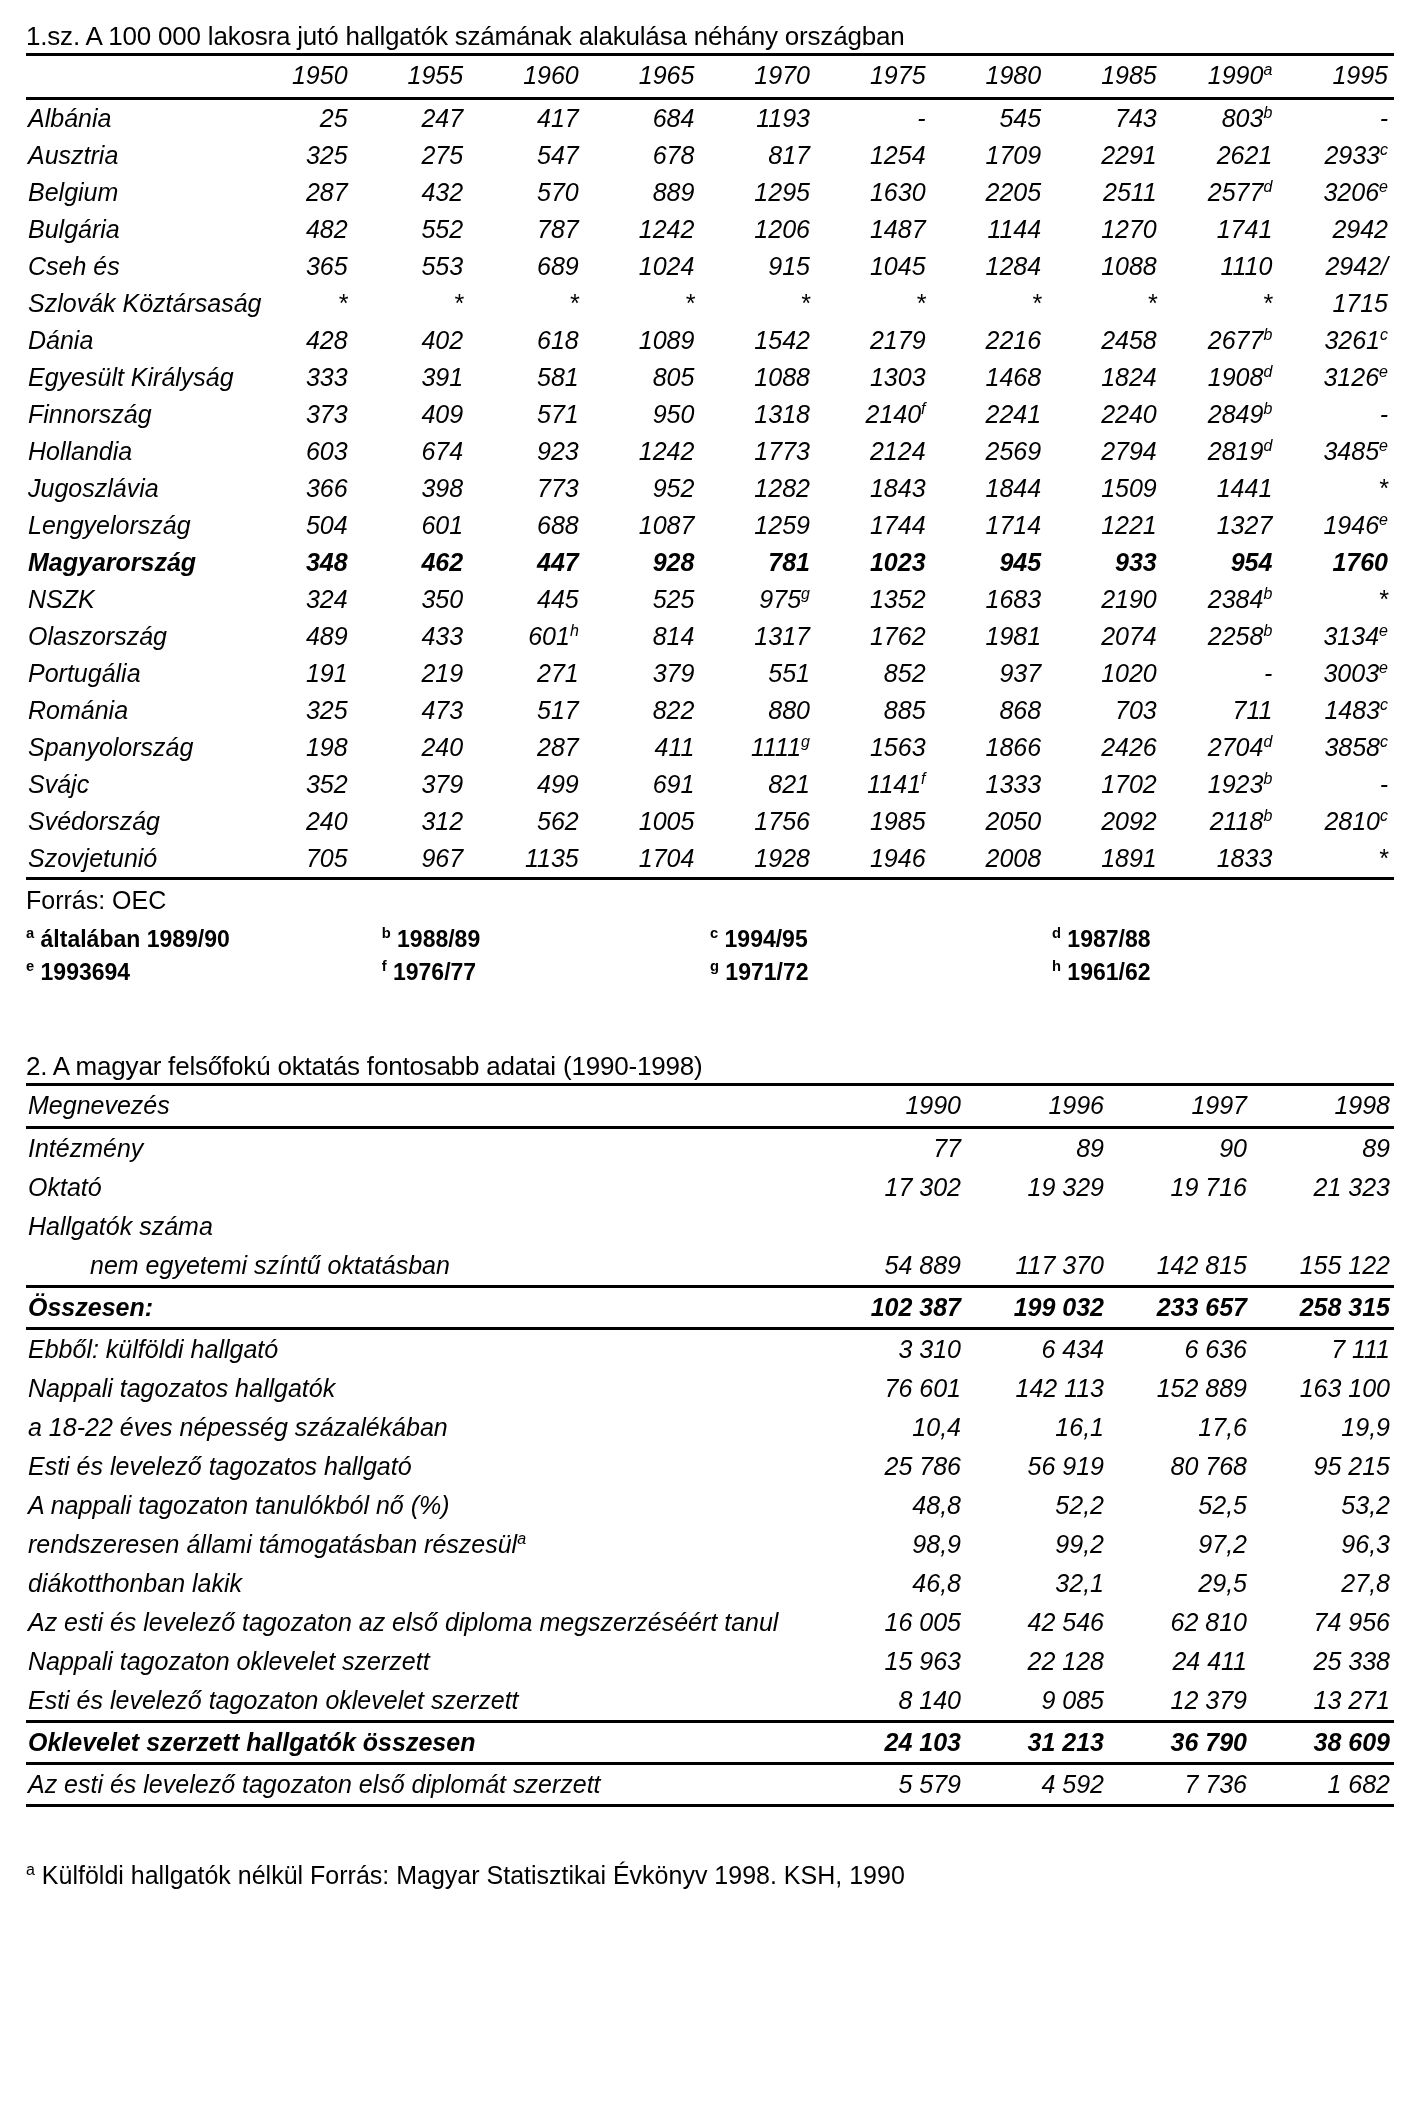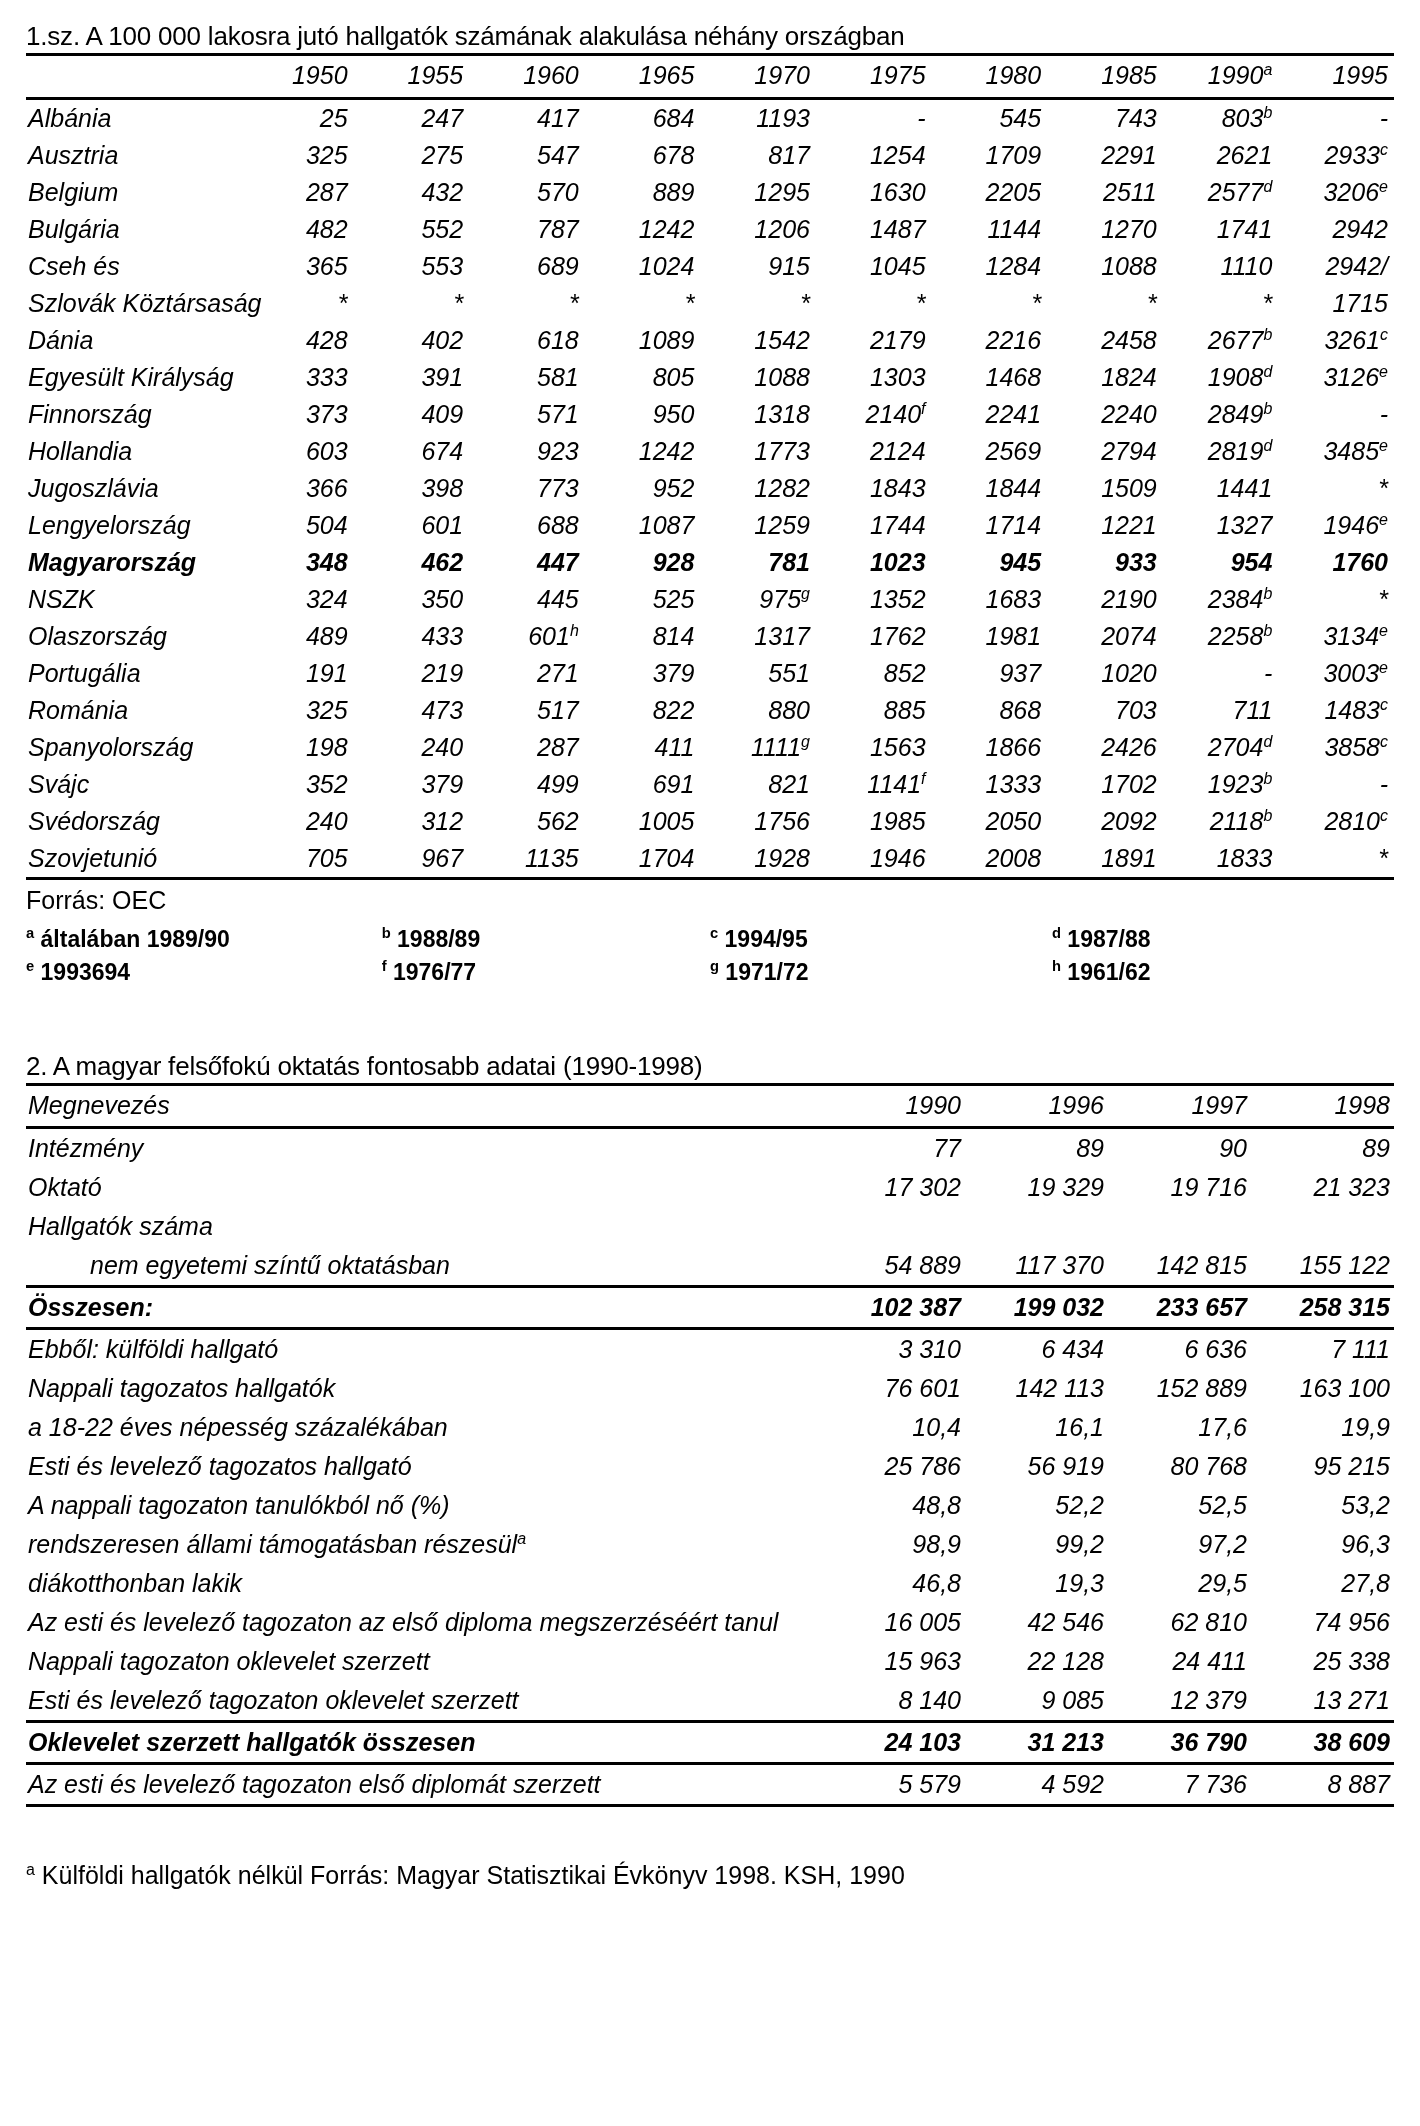--- a/index.html
+++ b/index.html
@@ -534,21 +534,21 @@
           <tr>
             <td class="name2">rendszeresen állami támogatásban részesül<sup>a</sup></td>
             <td>98,9</td>
             <td>99,2</td>
             <td>97,2</td>
             <td>96,3</td>
           </tr>
           <tr>
             <td class="name2">diákotthonban lakik</td>
             <td>46,8</td>
-            <td>19,3</td>
+            <td>32,1</td>
             <td>29,5</td>
             <td>27,8</td>
           </tr>
           <tr>
             <td class="name2">Az esti és levelező tagozaton az első diploma megszerzéséért tanul</td>
             <td>16 005</td>
             <td>42 546</td>
             <td>62 810</td>
             <td>74 956</td>
           </tr>
@@ -571,21 +571,21 @@
             <td>24 103</td>
             <td>31 213</td>
             <td>36 790</td>
             <td>38 609</td>
           </tr>
           <tr class="bb-thick">
             <td class="name2">Az esti és levelező tagozaton első diplomát szerzett</td>
             <td>5 579</td>
             <td>4 592</td>
             <td>7 736</td>
-            <td>8 887</td>
+            <td>1 682</td>
           </tr>
         </tbody>
     </table>
 
     <div class="foot2" id="t2foot"><sup>a</sup> Külföldi hallgatók nélkül  Forrás: Magyar Statisztikai Évkönyv 1998. KSH, 1990</div>
   </div>
 
 </div>
 
 </body></html>

